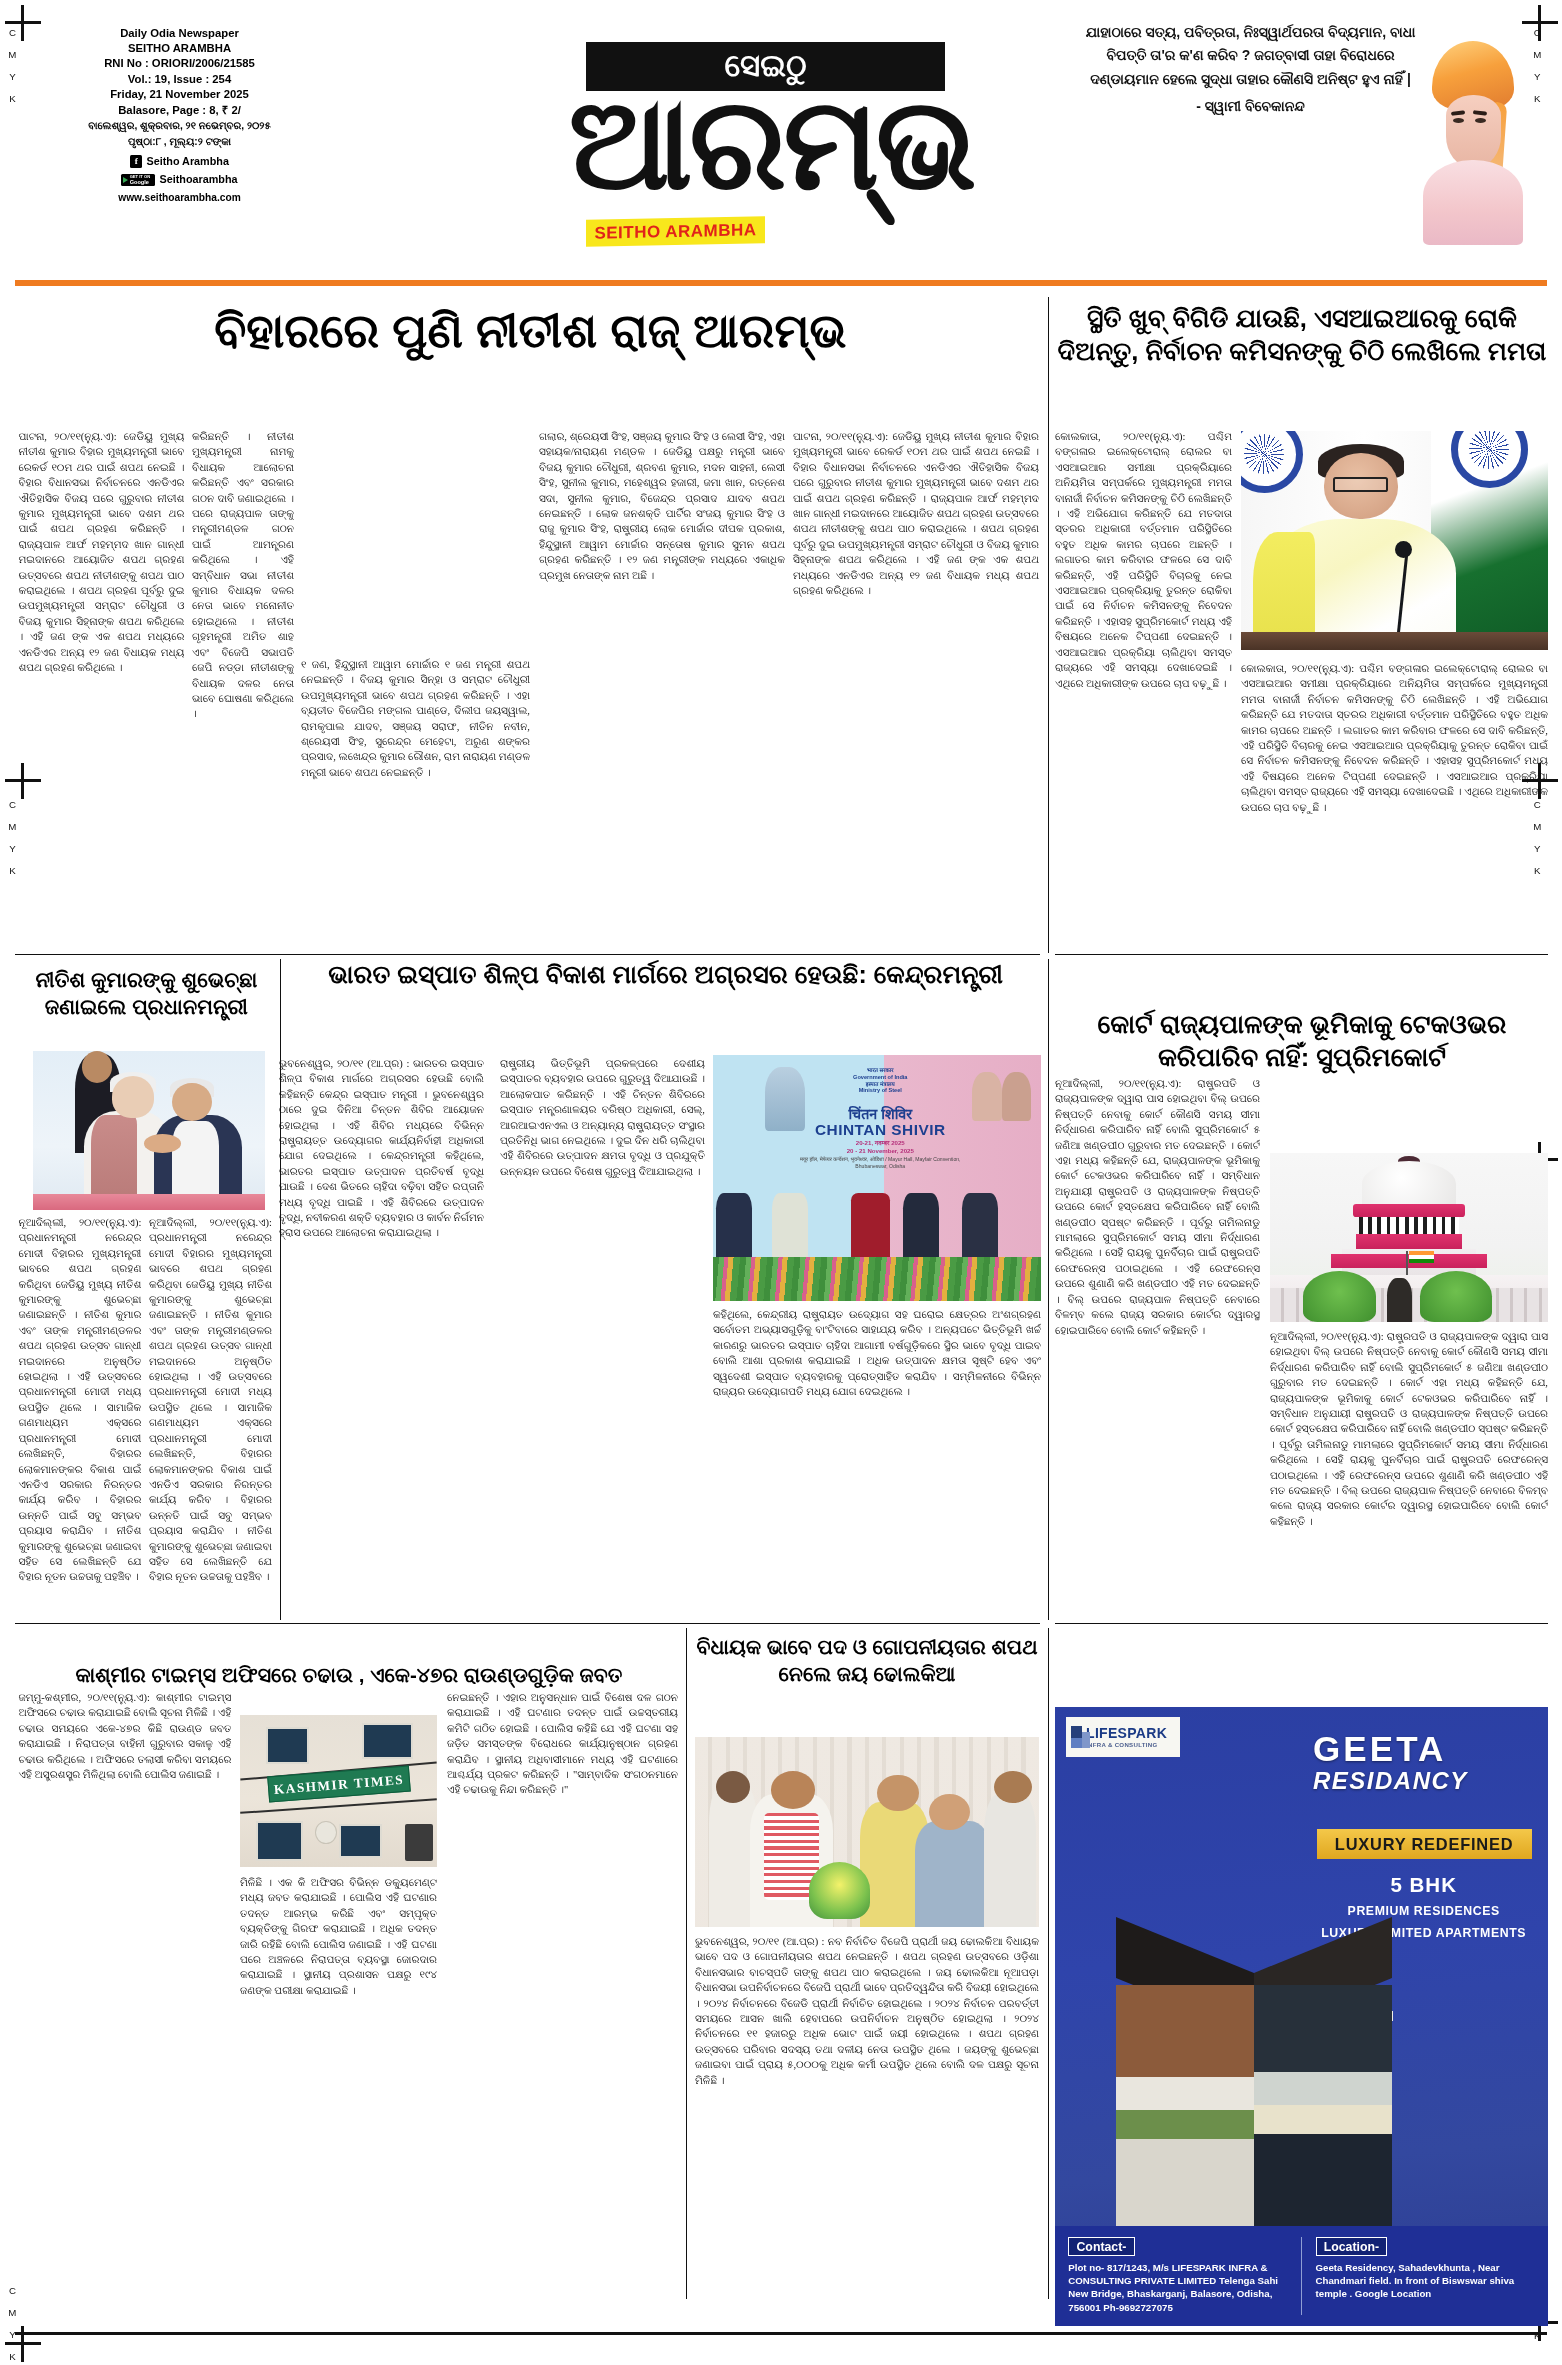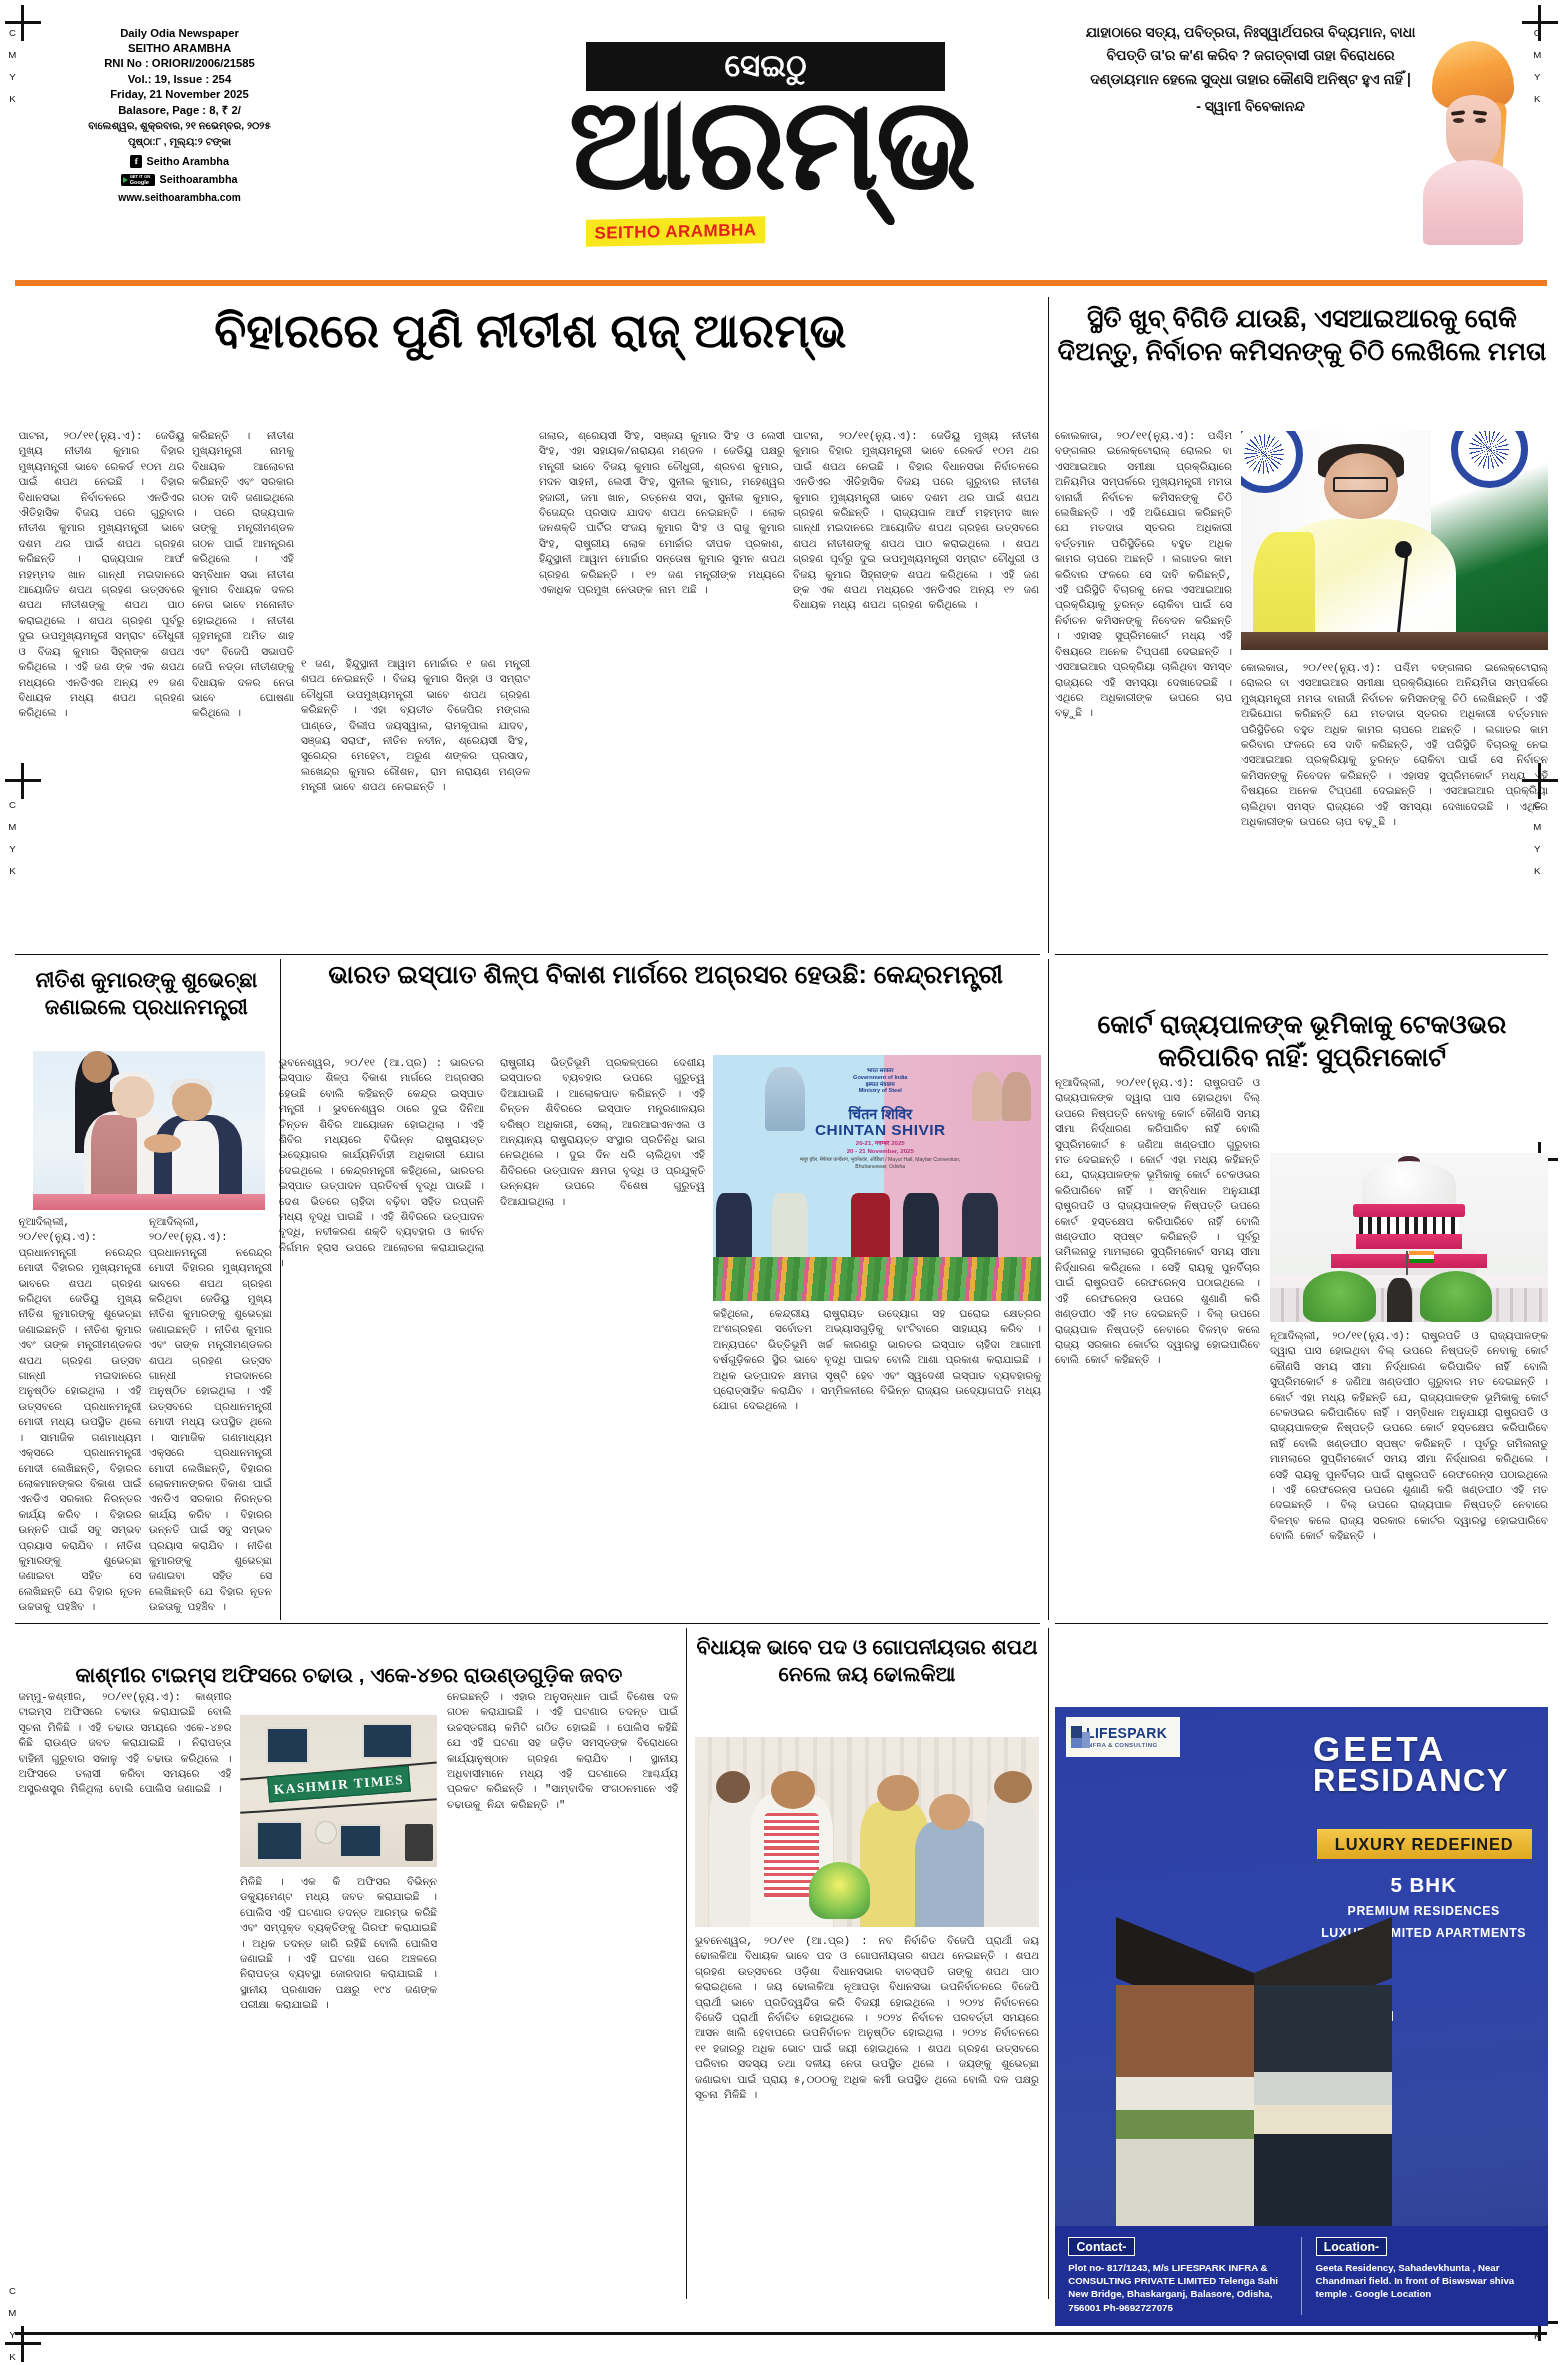--- a/index.html
+++ b/index.html
@@ -87,21 +87,21 @@
   .hl-right { position:absolute; left:1055px; top:302px;  width:494px;  font-size:25.6px; line-height:1.28; }
   .hl-nitish{ position:absolute; left:18.4px;   top:966px; width:256px;  font-size:21px; line-height:1.3; }
   .hl-steel { position:absolute; left:287px;  top:960px; width:757px; font-size:25px; }
   .hl-court { position:absolute; left:1055px; top:1008px; width:494px;  font-size:25.6px; line-height:1.3; }
   .hl-kash  { position:absolute; left:18.4px;   top:1647px; width:661px; font-size:20.5px;margin-top:17px; }
   .hl-oath  { position:absolute; left:693px; top:1634px; width:348px;  font-size:20.5px; line-height:1.3; }
 
   
   .col { position:absolute; font-size:10.5px; line-height:15.4px; color:#111;
          text-align:justify; text-justify:inter-word; overflow:hidden;
-         font-family:Liberation Mono, monospace; }
+         font-family:Liberation Serif, serif; }
   .col p { margin:0 0 0 0; text-align:justify; }
 
   
   .photo { position:absolute; overflow:hidden; background:#e8e8e8; }
 
   
   .ph-nitish { background: linear-gradient(135deg,#f3f1ef 0%,#efe7e3 45%,#f6f2ef 100%); }
   .ph-nitish .devanagari { position:absolute; left:6%; top:34%; font-size:61px; color:#e0636a;
         opacity:.8; font-family:"Liberation Serif", serif; font-weight:bold; }
   .ph-nitish .head { position:absolute; left:50%; top:14%; width:26%; height:33%;
@@ -260,22 +260,22 @@
         background:#f7f7f2; display:flex; align-items:center; padding-left:5.1px; gap:4.1px; }
   .ad-logo .bldg { width:17.4px; height:21.5px;
         background: linear-gradient(180deg,#26407a 0 56%, #5f7fc2 56% 100%); position:relative; }
   .ad-logo .bldg::after { content:""; position:absolute; left:10.2px; top:5.1px; width:8.2px; height:16.4px;
         background:#7f97ca; }
   .ad-logo .txt .nm { font-size:14px; font-weight:bold; color:#1b3b86; letter-spacing:0.3px; line-height:14px;}
   .ad-logo .txt .sub { font-size:6.1px; font-weight:bold; color:#4b5e8e; letter-spacing:0.3px; }
   .ad-title { position:absolute; right:15px; top:23.6px; width:220px; color:#fff; }
   .ad-title .g1 { font-size:35px; font-weight:bold; letter-spacing:3.1px; line-height:36px;
         text-shadow:0 1px 2.6px rgba(0,0,0,.45); }
-  .ad-title .g2 { font-size:31px; font-weight:bold; letter-spacing:1.5px; line-height:28px;
-        text-shadow:0 1px 2.6px rgba(0,0,0,.45); }
+  .ad-title .g2 { font-size:24px; font-weight:bold; letter-spacing:1.5px; line-height:28px;
+        text-shadow:0 1px 2.6px rgba(0,0,0,.45);font-style:italic; }
   .ad-lux { position:absolute; right:16.4px; top:122px; width:215px; height:30px;
         background: linear-gradient(180deg,#f4c84a,#e0a71f); display:flex;
         align-items:center; justify-content:center; }
   .ad-lux span { font-size:16.4px; font-weight:bold; color:#1a1a1a; letter-spacing:0.8px; }
   .ad-bhk { position:absolute; right:14.3px; top:166px; width:220px; text-align:center;
         color:#fff; font-size:20.5px; font-weight:bold; letter-spacing:1px; }
   .ad-l1 { position:absolute; right:14.3px; top:197px; width:220px; text-align:center;
         color:#fff; font-size:12.3px; font-weight:bold; letter-spacing:0.6px; }
   .ad-l2 { position:absolute; right:14.3px; top:219px; width:220px; text-align:center;
         color:#fff; font-size:12.3px; font-weight:bold; letter-spacing:0.6px; }

